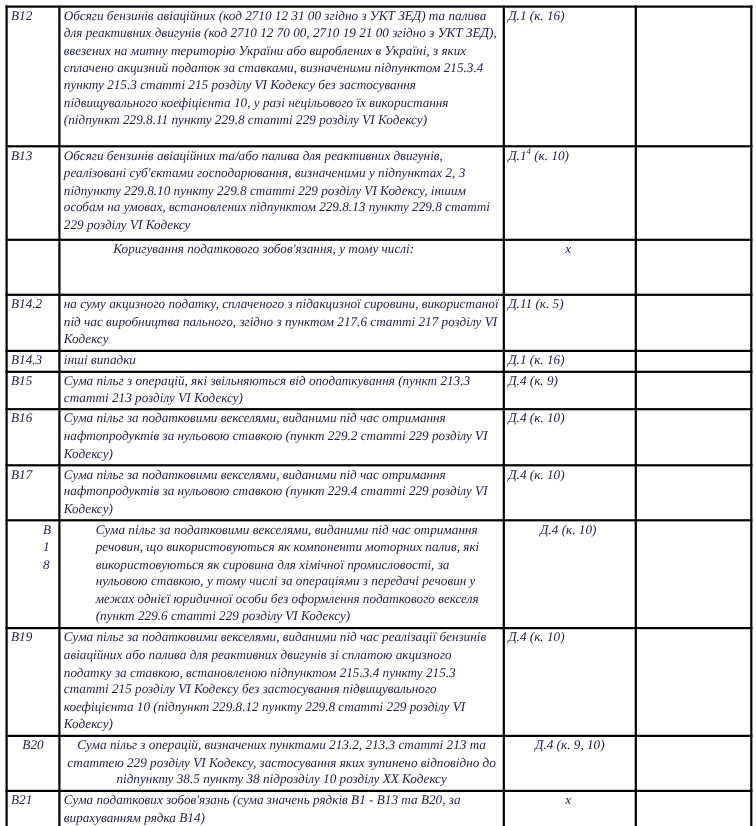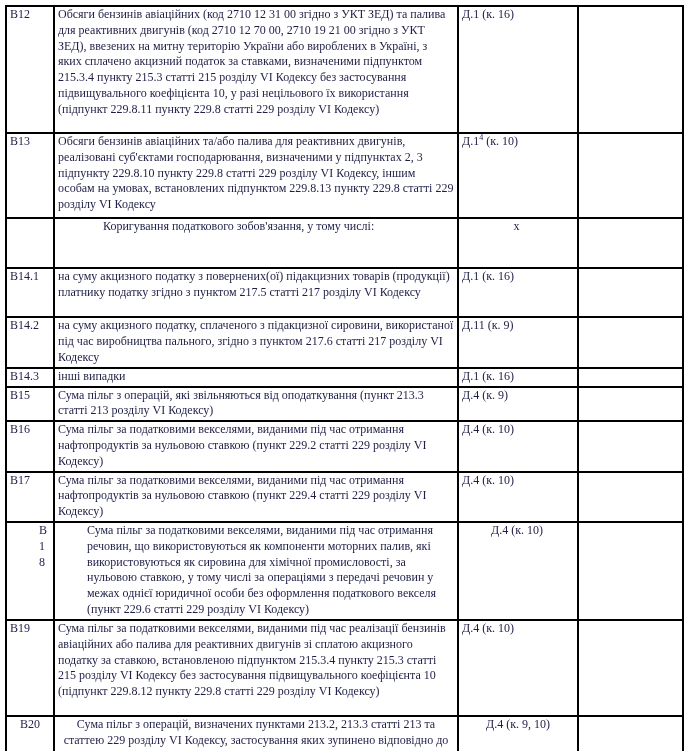--- a/index.html
+++ b/index.html
@@ -24,20 +24,21 @@
   }
   table.decl td {
     border: 2px solid #000000;
     vertical-align: top;
     font-size: 12px;
     line-height: 15.8px;
     color: #1e1e46;
     padding: 0 3px 1px 3px;
     overflow: hidden;
     word-wrap: break-word;
+    font-style: italic;
   }
   td.code { padding-left: 4px; }
   td.ref  { padding-left: 4px; }
   td.ref.center { text-align: center; padding-left: 0; }
   td.val  { }
   sup.refsup {
     font-size: 8px;
     line-height: 0;
     vertical-align: super;
   }
@@ -79,30 +80,24 @@
         <td class="desc">Обсяги бензинів авіаційних та/або палива для реактивних двигунів, реалізовані суб'єктами господарювання, визначеними у підпунктах 2, 3 підпункту 229.8.10 пункту 229.8 статті 229 розділу VI Кодексу, іншим особам на умовах, встановлених підпунктом 229.8.13 пункту 229.8 статті 229 розділу VI Кодексу</td>
         <td class="ref"><span>Д.1</span><sup class="refsup">4</sup><span> (к. 10)</span></td>
         <td class="val"></td>
       </tr>
       <tr class="r2">
         <td class="code">В14</td>
         <td class="desc">Коригування податкового зобов'язання, у тому числі:</td>
         <td class="ref center"><span>х</span><sup class="refsup"></sup><span></span></td>
         <td class="val"></td>
       </tr>
-      <tr class="r3">
-        <td class="code">В14.1</td>
-        <td class="desc">на суму акцизного податку з повернених(ої) підакцизних товарів (продукції) платнику податку згідно з пунктом 217.5 статті 217 розділу VI Кодексу</td>
-        <td class="ref"><span>Д.1 (к. 16)</span><sup class="refsup"></sup><span></span></td>
-        <td class="val"></td>
-      </tr>
       <tr class="r4">
         <td class="code">В14.2</td>
         <td class="desc">на суму акцизного податку, сплаченого з підакцизної сировини, використаної під час виробництва пального, згідно з пунктом 217.6 статті 217 розділу VI Кодексу</td>
-        <td class="ref"><span>Д.11 (к. 9)</span><sup class="refsup"></sup><span></span></td>
+        <td class="ref"><span>Д.11 (к. 5)</span><sup class="refsup"></sup><span></span></td>
         <td class="val"></td>
       </tr>
       <tr class="r5">
         <td class="code">В14.3</td>
         <td class="desc">інші випадки</td>
         <td class="ref"><span>Д.1 (к. 16)</span><sup class="refsup"></sup><span></span></td>
         <td class="val"></td>
       </tr>
       <tr class="r6">
         <td class="code">В15</td>

